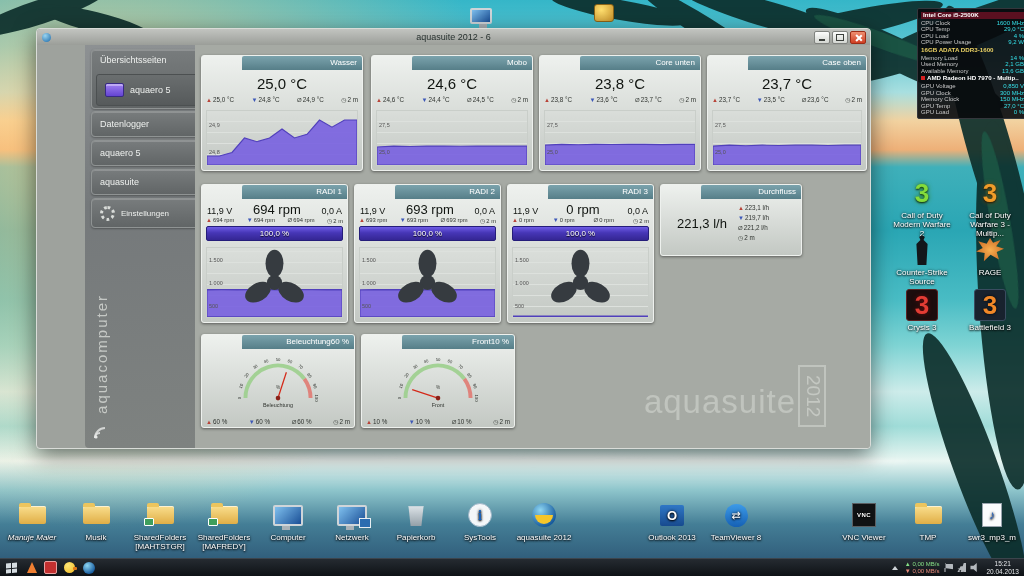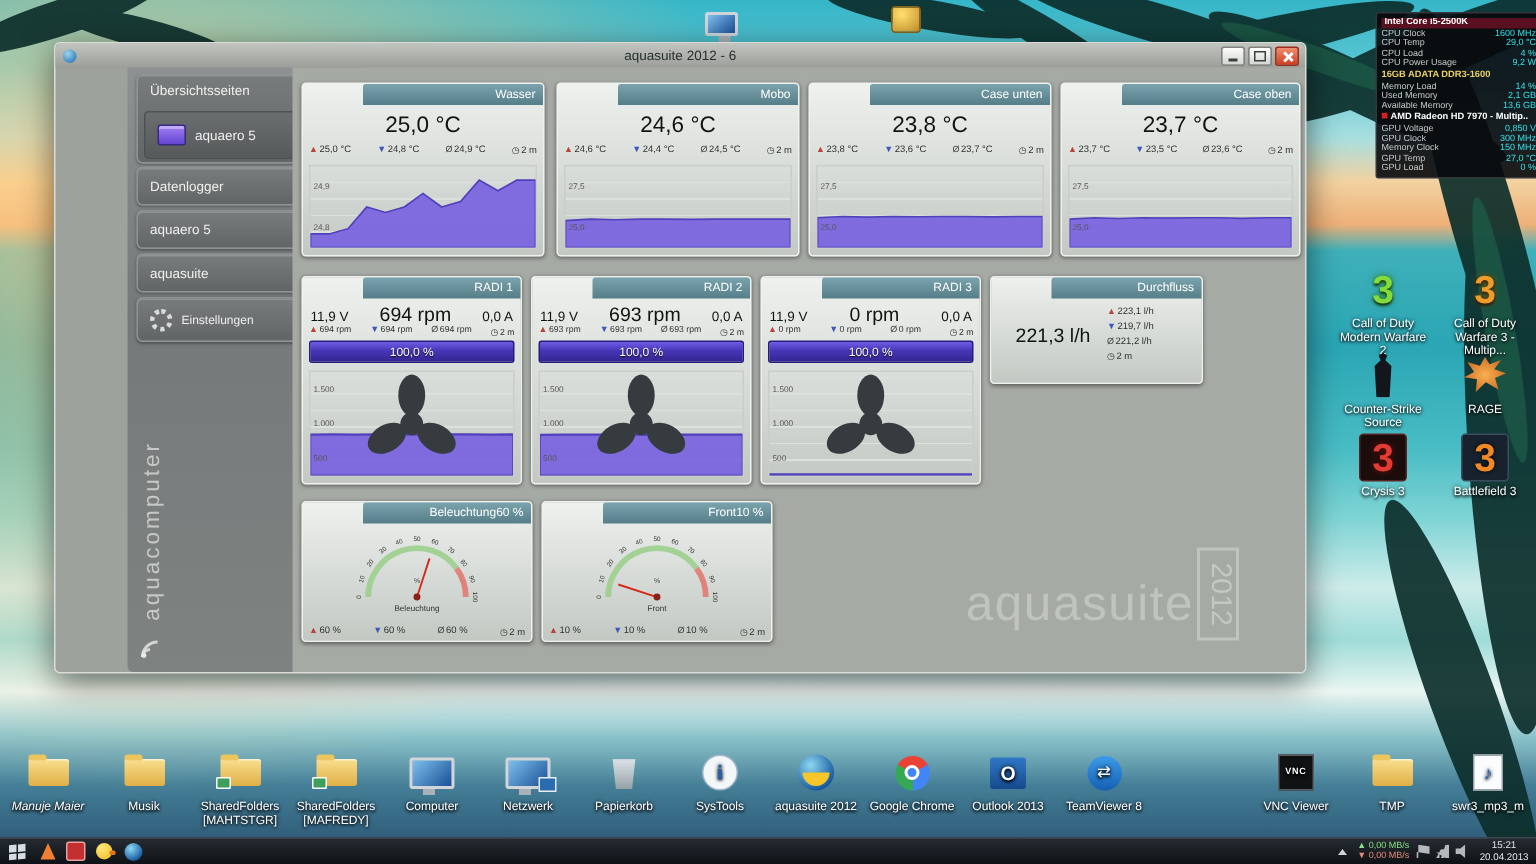--- a/index.html
+++ b/index.html
@@ -431,21 +431,21 @@
               <span>25,0</span>
             </div>
           <svg viewBox="0 0 100 40" preserveAspectRatio="none">
               <polygon class="area" points="0,40 0.0,26.7 11.1,26.0 22.2,26.3 33.3,26.0 44.4,26.0 55.6,26.1 66.7,26.0 77.8,26.0 88.9,26.0 100.0,26.0 100,40"></polygon>
             </svg>
         </div>
       </div>
 
       <div class="panel" style="left:344px;top:10px;width:160px;height:114px;">
         <div class="p-head">
-            <span>Case unten</span>
+            <span>Core unten</span>
           </div>
         <div class="p-value">23,8 °C</div>
         <div class="p-stats">
           <span class="st"><i class="mx"></i><span>23,8 °C</span></span>
           <span class="st"><i class="mn"></i><span>23,6 °C</span></span>
           <span class="st"><i class="av"></i><span>23,7 °C</span></span>
           <span class="st"><i class="tm"></i><span>2 m</span></span>
         </div>
         <div class="p-chart" style="top:54px;">
           <div class="ax">
@@ -731,26 +731,20 @@
         <span class="art-info">i</span>
       </span>
     <span class="ilabel">SysTools</span>
   </div>
   <div class="dicon" style="left:512px;top:498px;">
     <span class="artw">
         <span class="art-aqua"></span>
       </span>
     <span class="ilabel">aquasuite 2012</span>
   </div>
-  <div class="dicon" style="left:576px;top:498px;">
-    <span class="artw">
-        <span class="art-chrome"></span>
-      </span>
-    <span class="ilabel">Google Chrome</span>
-  </div>
   <div class="dicon" style="left:640px;top:498px;">
     <span class="artw">
         <span class="art-outlook">O</span>
       </span>
     <span class="ilabel">Outlook 2013</span>
   </div>
   <div class="dicon" style="left:704px;top:498px;">
     <span class="artw">
         <span class="art-tv">⇄</span>
       </span>

